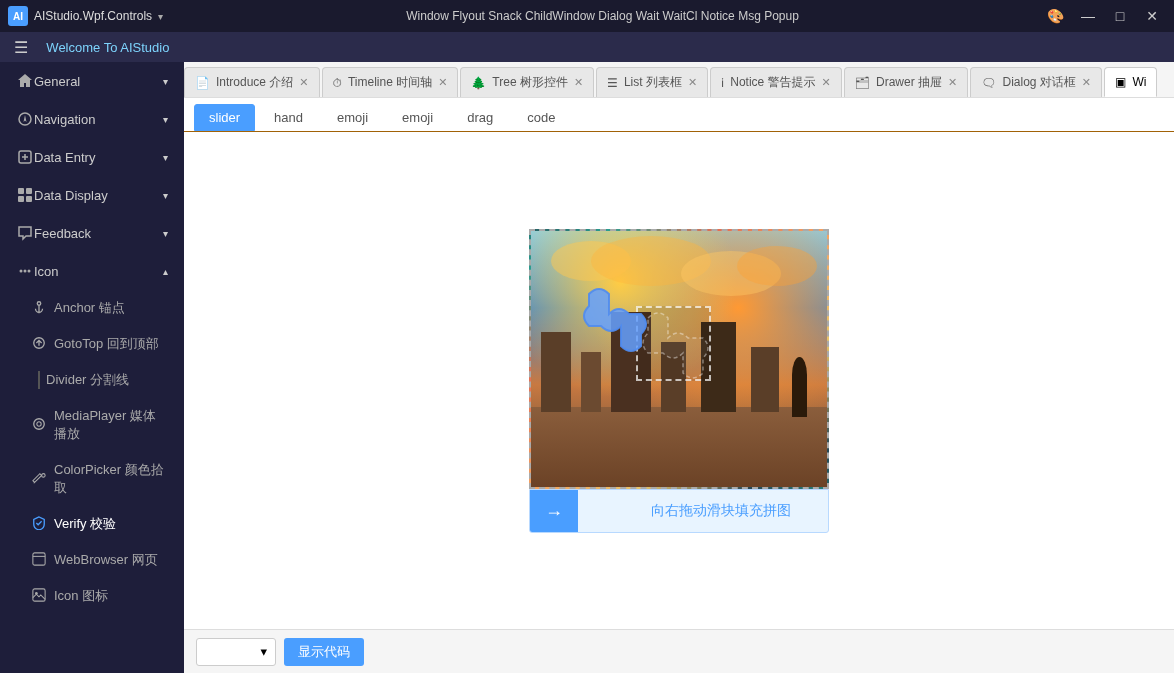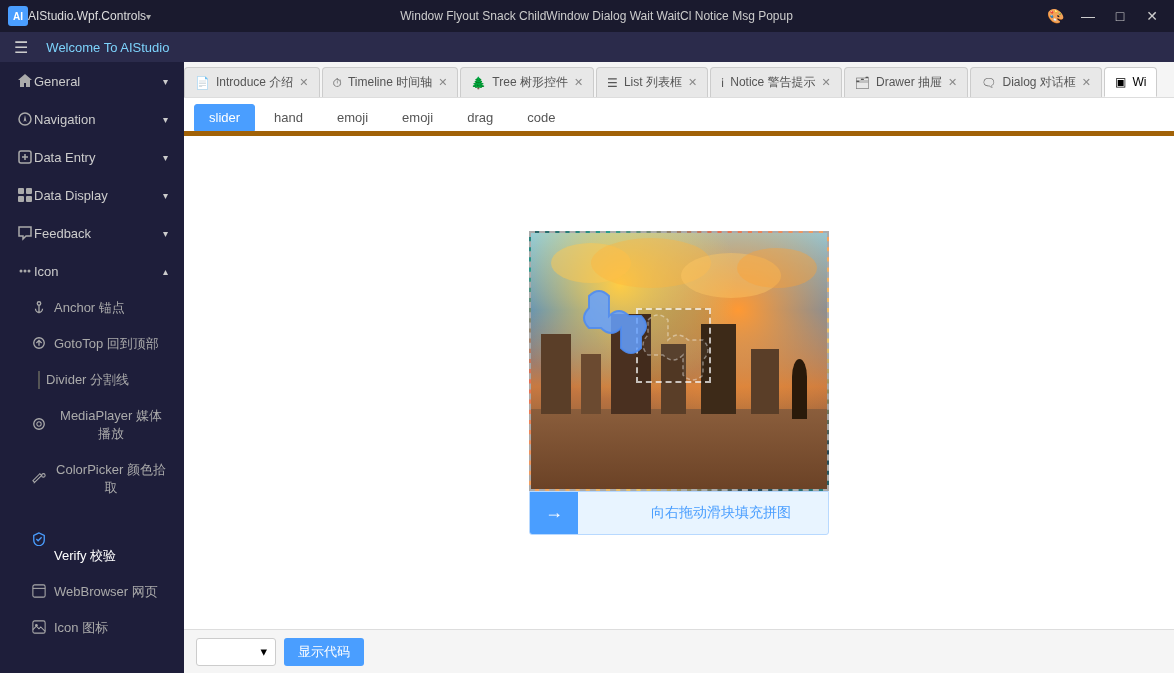--- a/index.html
+++ b/index.html
@@ -11,20 +11,21 @@
       background: #1a1a2e;
       display: flex;
       align-items: center;
       justify-content: space-between;
       padding: 0 8px;
       flex-shrink: 0;
     }
     .title-bar-left {
       display: flex;
       align-items: center;
+      gap: 6px;
       color: #fff;
       font-size: 13px;
     }
     .title-bar-logo {
       width: 20px; height: 20px;
       background: #4a9eff;
       border-radius: 3px;
       display: flex; align-items: center; justify-content: center;
       color: #fff; font-weight: bold; font-size: 10px;
     }
@@ -88,21 +89,20 @@
     .sidebar-item .arrow { margin-left: auto; font-size: 10px; }
 
     .sidebar-sub-item {
       display: flex;
       align-items: center;
       padding: 9px 16px 9px 32px;
       color: #aaa;
       cursor: pointer;
       gap: 8px;
       font-size: 13px;
-      text-align: center;
     }
     .sidebar-sub-item.active { color: #4a9eff; }
 
     .sidebar-divider-item {
       display: flex;
       align-items: center;
       padding: 9px 16px 9px 38px;
       color: #aaa;
       cursor: pointer;
       font-size: 13px;
@@ -154,21 +154,21 @@
       z-index: 1;
     }
     .tab .tab-icon { font-size: 12px; }
     .tab .tab-close { font-size: 11px; color: #888; cursor: pointer; }
 
     
     .sub-tabs {
       display: flex;
       padding: 6px 10px 0;
       gap: 4px;
-      border-bottom: 5px solid #a16207;
+      border-bottom: 1px solid #a16207;
       background: #fff;
       flex-shrink: 0;
     }
     .sub-tab {
       padding: 5px 14px;
       cursor: pointer;
       font-size: 13px;
       color: #555;
       border-radius: 3px 3px 0 0;
       border: 1px solid transparent;
@@ -418,21 +418,21 @@
       <span>ColorPicker 颜色拾取</span>
     </div>
 
     <div class="sidebar-sub-item active">
       <span class="icon">
         <svg width="14" height="14" viewBox="0 0 16 16" fill="none">
             <path d="M8 1L2 4v5c0 3.5 2.5 6 6 7 3.5-1 6-3.5 6-7V4z" stroke="#4a9eff" stroke-width="1.5"></path>
             <path d="M5 8l2 2 4-4" stroke="#4a9eff" stroke-width="1.5"></path>
           </svg>
       </span>
-      <span style="color:#fff;margin-top:32px;">Verify 校验</span>
+      <span style="color:#fff;">Verify 校验</span>
     </div>
 
     <div class="sidebar-sub-item">
       <span class="icon">
         <svg width="14" height="14" viewBox="0 0 16 16" fill="none">
             <rect x="1" y="1" width="14" height="14" rx="2" stroke="#aaa" stroke-width="1.2"></rect>
             <path d="M1 5h14" stroke="#aaa" stroke-width="1.2"></path>
           </svg>
       </span>
       <span>WebBrowser 网页</span>

